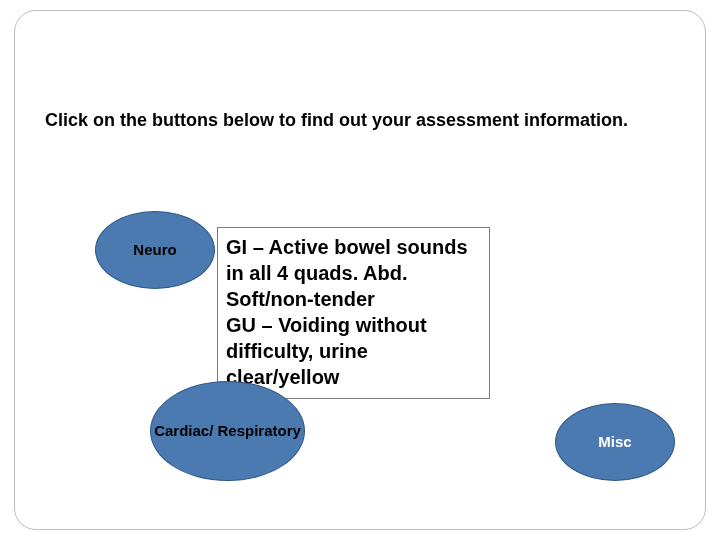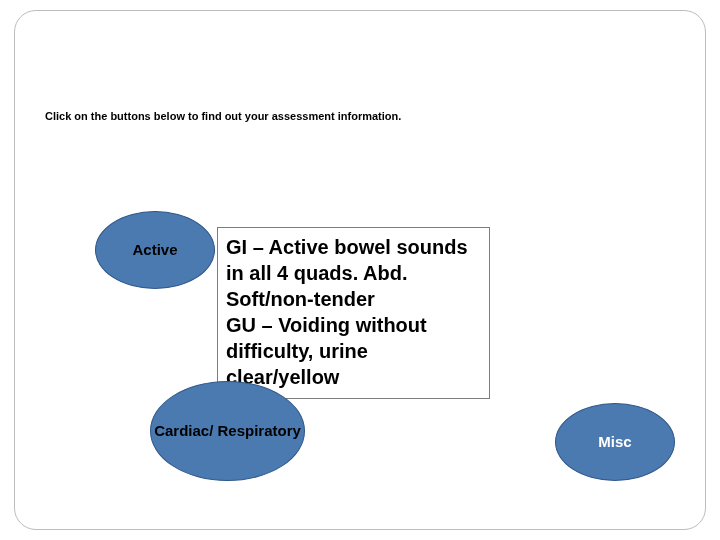--- a/index.html
+++ b/index.html
@@ -19,21 +19,21 @@
     border: 1px solid #bdbdbd;
     border-radius: 22px;
     box-sizing: border-box;
     background: #ffffff;
   }
   .instruction {
     position: absolute;
     left: 30px;
     top: 98px;
     width: 660px;
-    font-size: 11px;
+    font-size: 18px;
     font-weight: bold;
     color: #000;
     line-height: 1.3;
   }
   .oval {
     position: absolute;
     background: #4a7ab0;
     border: 1.5px solid #30578a;
     border-radius: 50%;
     display: flex;
@@ -86,21 +86,21 @@
   }
 </style>
 </head>
 <body>
 
 <div class="frame">
 
   <div class="instruction">Click on the buttons below to find out your assessment information.</div>
 
   <div id="btn-neuro" class="oval">
-    <span>Active</span>
+    <span>Neuro</span>
   </div>
 
   <div class="info-box">GI – Active bowel sounds in all 4 quads.  Abd. Soft/non-tender
 GU – Voiding without difficulty, urine clear/yellow</div>
 
   <div id="btn-misc" class="oval light">
     <span>Misc</span>
   </div>
 
   <div id="btn-cardiac" class="oval">

